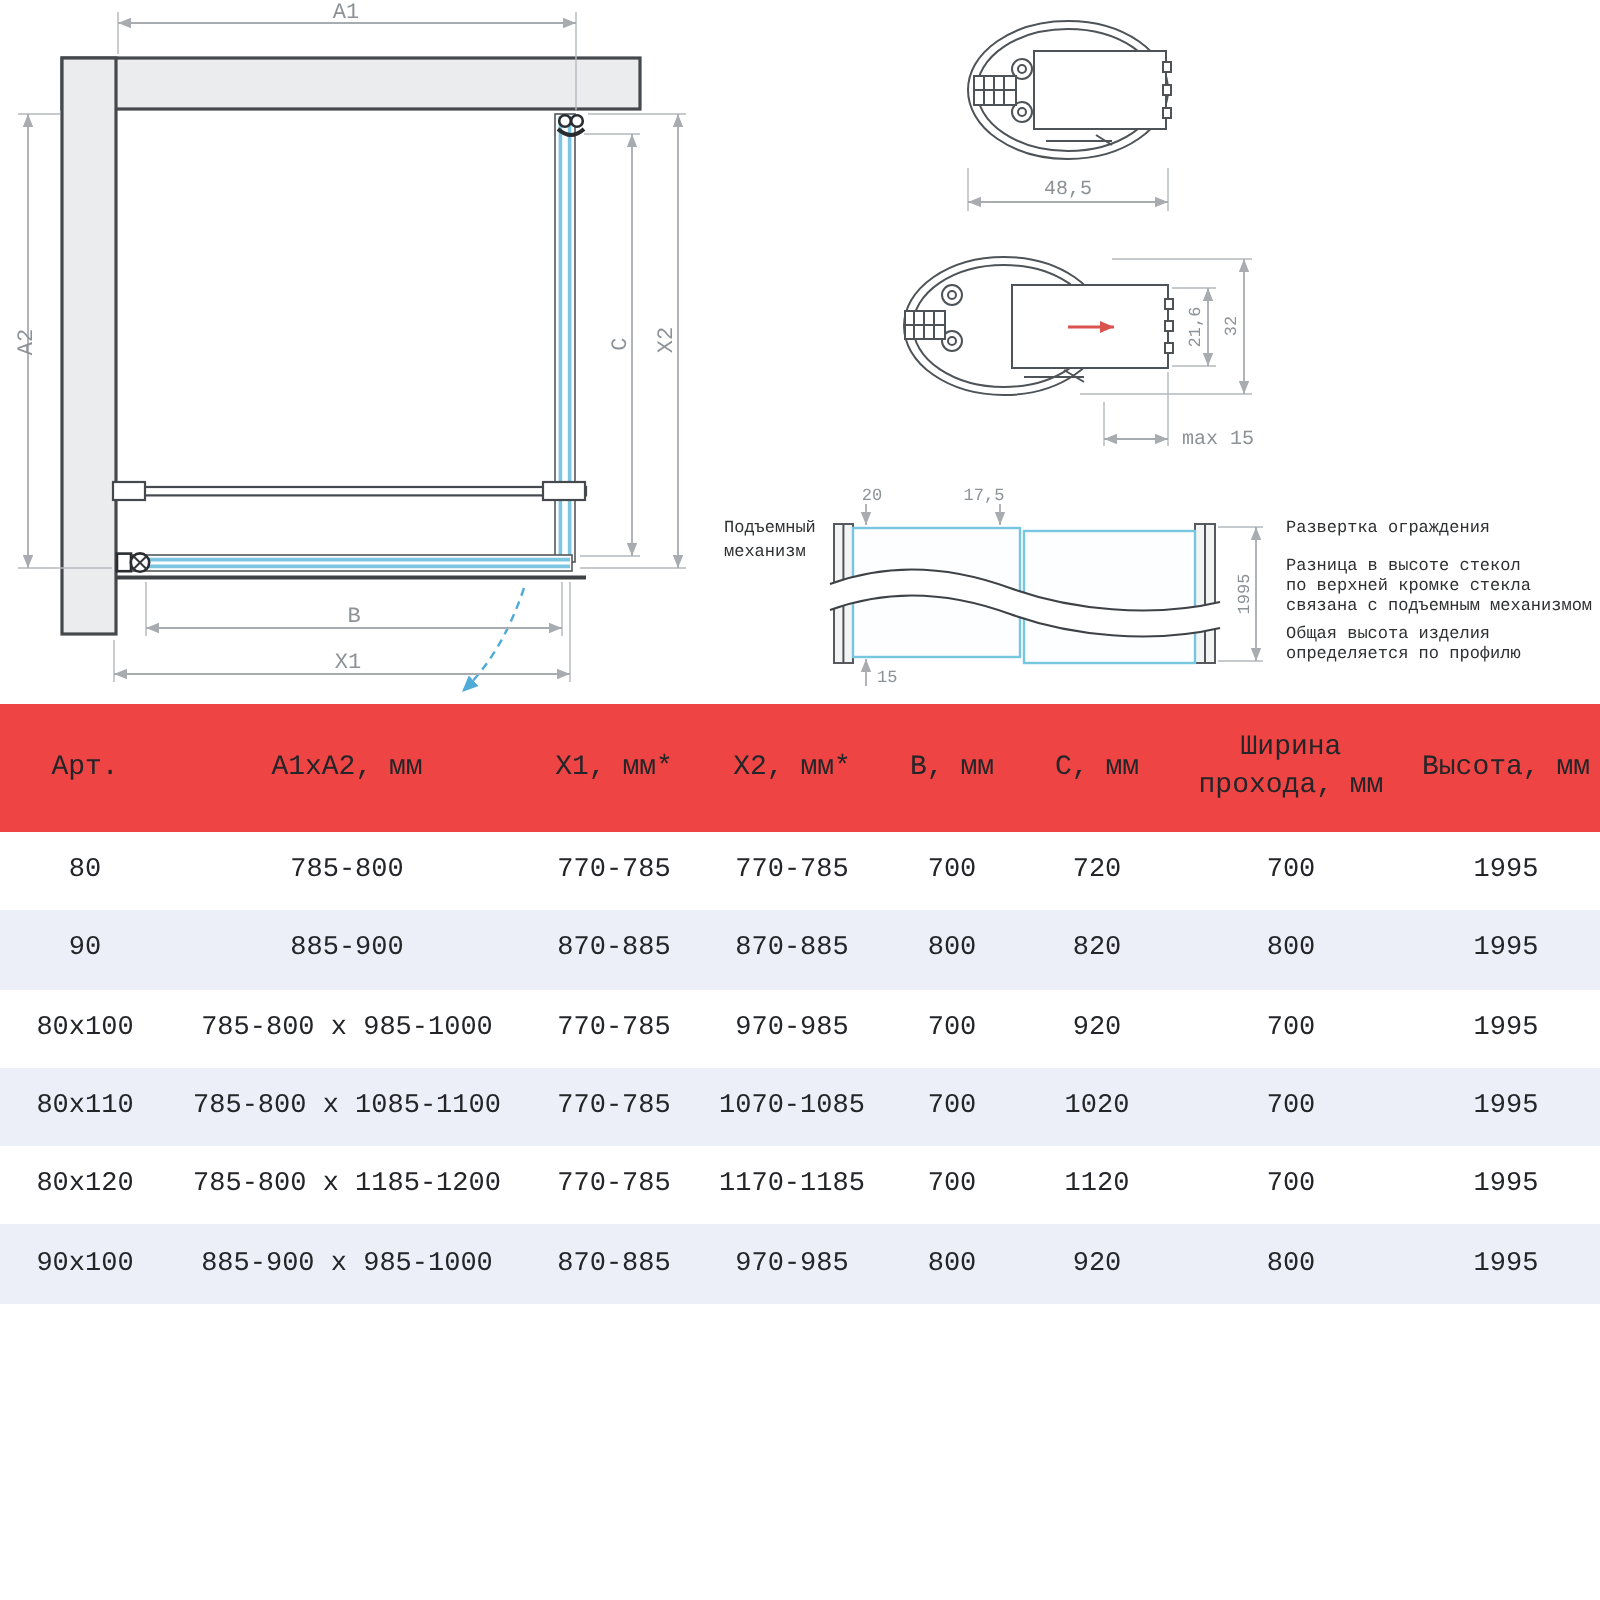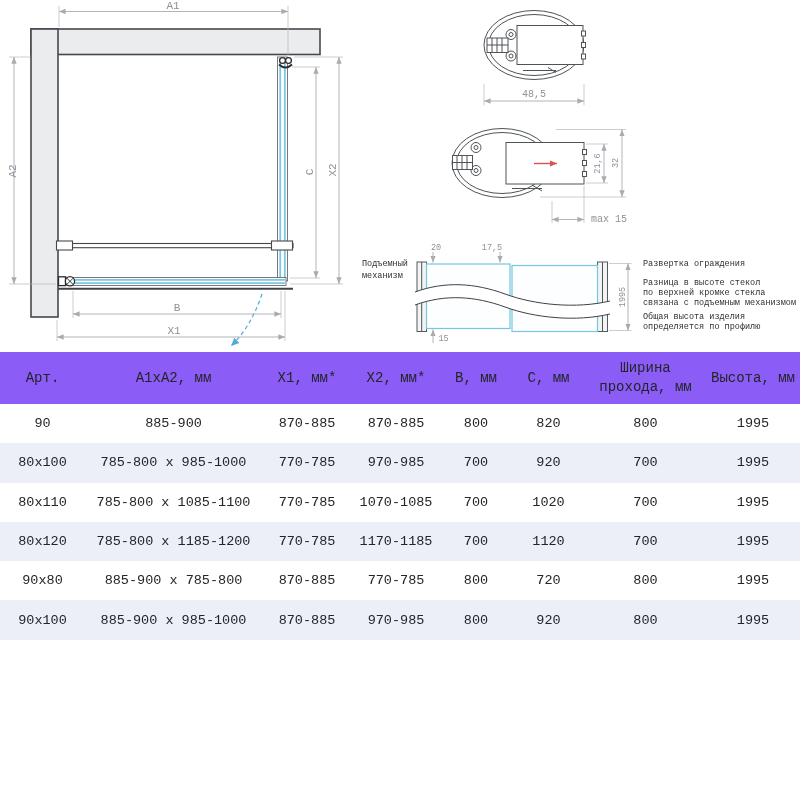--- a/index.html
+++ b/index.html
@@ -24,21 +24,21 @@
   .hinge{stroke:#2A2D30;stroke-width:1.3;fill:#fff;}
   .red{stroke:#D9534F;stroke-width:1.4;fill:none;}
   .arc{stroke:#4FABD8;stroke-width:1.2;fill:none;stroke-dasharray:4 3;}
   .cyan{stroke:#76C6DF;stroke-width:1.2;fill:#FDFEFF;}
   .brk{stroke:#3E4246;stroke-width:1;fill:none;}
   .bar{fill:#F3F4F4;stroke:#56595D;stroke-width:1;}
 
   
   .spec{position:absolute;left:0;top:352px;width:800px;border-collapse:collapse;
         table-layout:fixed;}
-  .spec thead tr{background:#8b5cf6;height:52px;}
+  .spec thead tr{background:#ef4444;height:64px;}
   .spec th{font-weight:400;font-size:14px;color:#232528;text-align:center;
            vertical-align:middle;padding:0;line-height:1.35;}
   .spec td{height:39.3px;font-size:13.5px;color:#232528;text-align:center;
            vertical-align:middle;padding:0;}
   .spec tbody tr:nth-child(even){background:#ECEEF8;}
   .hw{display:inline-block;max-width:95px;}
   .c1{width:85px}.c2{width:177px}.c3{width:90px}.c4{width:88px}
   .c5{width:72px}.c6{width:73px}.c7{width:121px}.c8{width:94px}
 </style>
 </head>
@@ -256,20 +256,30 @@
         <th>Х1, мм*</th>
         <th>Х2, мм*</th>
         <th>В, мм</th>
         <th>С, мм</th>
         <th><span class="hw">Ширина прохода, мм</span></th>
         <th>Высота, мм</th>
       </tr>
     </thead>
     <tbody>
         <tr>
+          <td>80</td>
+          <td>785-800</td>
+          <td>770-785</td>
+          <td>770-785</td>
+          <td>700</td>
+          <td>720</td>
+          <td>700</td>
+          <td>1995</td>
+        </tr>
+        <tr>
           <td>90</td>
           <td>885-900</td>
           <td>870-885</td>
           <td>870-885</td>
           <td>800</td>
           <td>820</td>
           <td>800</td>
           <td>1995</td>
         </tr>
         <tr>
@@ -296,30 +306,20 @@
           <td>80x120</td>
           <td>785-800 x 1185-1200</td>
           <td>770-785</td>
           <td>1170-1185</td>
           <td>700</td>
           <td>1120</td>
           <td>700</td>
           <td>1995</td>
         </tr>
         <tr>
-          <td>90x80</td>
-          <td>885-900 x 785-800</td>
-          <td>870-885</td>
-          <td>770-785</td>
-          <td>800</td>
-          <td>720</td>
-          <td>800</td>
-          <td>1995</td>
-        </tr>
-        <tr>
           <td>90x100</td>
           <td>885-900 x 985-1000</td>
           <td>870-885</td>
           <td>970-985</td>
           <td>800</td>
           <td>920</td>
           <td>800</td>
           <td>1995</td>
         </tr>
       </tbody>

